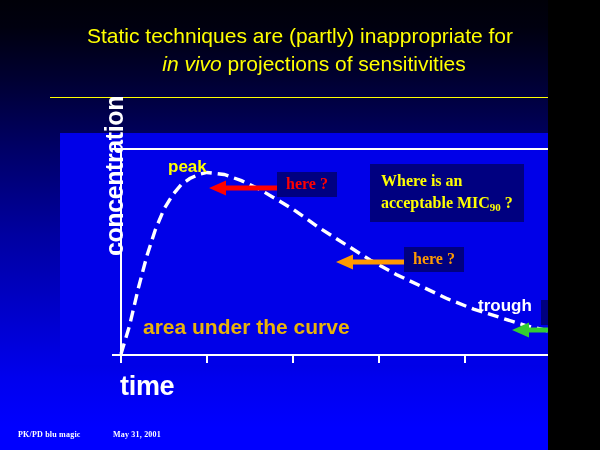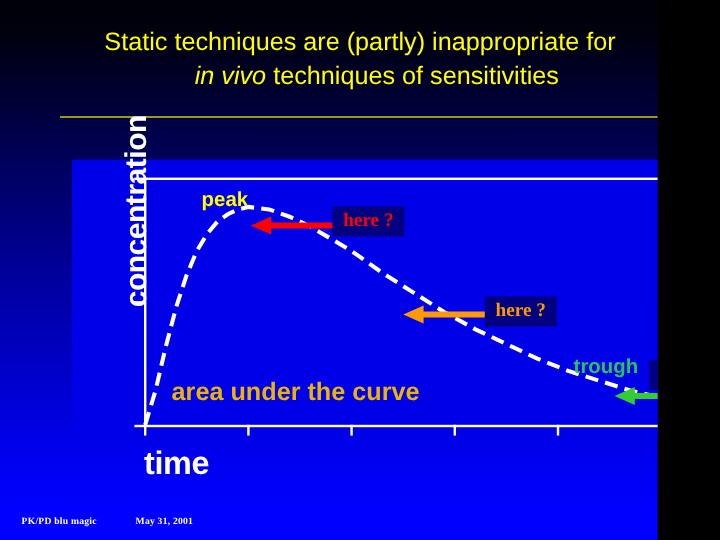--- a/index.html
+++ b/index.html
@@ -163,21 +163,21 @@
     top: 154px;
     color: #eab308;
     font-size: 21px;
     font-weight: bold;
     margin-top: 28px;
   }
   #label-trough {
     position: absolute;
     left: 418px;
     top: 163px;
-    color: #22c55e;
+    color: #ffffff;
     font-size: 17px;
     font-weight: bold;
   }
 
   
   .callout {
     position: absolute;
     background: #000080;
     font-family: "Liberation Serif", serif;
     font-weight: bold;
@@ -258,21 +258,21 @@
     font-size: 11px;
   }
 </style>
 </head>
 <body>
 
 <div id="slide">
 
   <div id="title-block">
     <span id="title-line1">Static techniques are (partly) inappropriate for</span>
-    <span id="title-line2"><span class="ital">in vivo</span><span> techniques of sensitivities</span></span>
+    <span id="title-line2"><span class="ital">in vivo</span><span> projections of sensitivities</span></span>
   </div>
   <div id="title-rule"></div>
 
   <div id="chart-panel">
 
     <div id="y-axis-label">concentration</div>
 
     <div id="axis-top"></div>
     <div id="axis-right"></div>
     <div id="axis-v"></div>
@@ -307,18 +307,22 @@
     <path d="M0,8 L17,0.5 L17,5.5 L72,5.5 L72,10.5 L17,10.5 L17,15.5 Z" fill="#ff9900"></path>
   </svg>
   <svg id="arrow-green" class="arrow-svg" viewBox="0 0 88 16">
     <path d="M0,8 L17,0.5 L17,5.5 L88,5.5 L88,10.5 L17,10.5 L17,15.5 Z" fill="#33cc33"></path>
   </svg>
 
   <div id="callout-here1" class="callout">here ?</div>
   <div id="callout-here2" class="callout">here ?</div>
   <div id="callout-here3" class="callout">here ?</div>
 
+  <div id="callout-mic" class="callout">
+    <div>Where is an</div>
+    <div><span>acceptable MIC</span><sub>90</sub><span> ?</span></div>
+  </div>
 
   <div id="footer-left">PK/PD blu magic</div>
   <div id="footer-date">May 31, 2001</div>
   <div id="footer-page">8</div>
 
 </div>
 
 </body></html>

